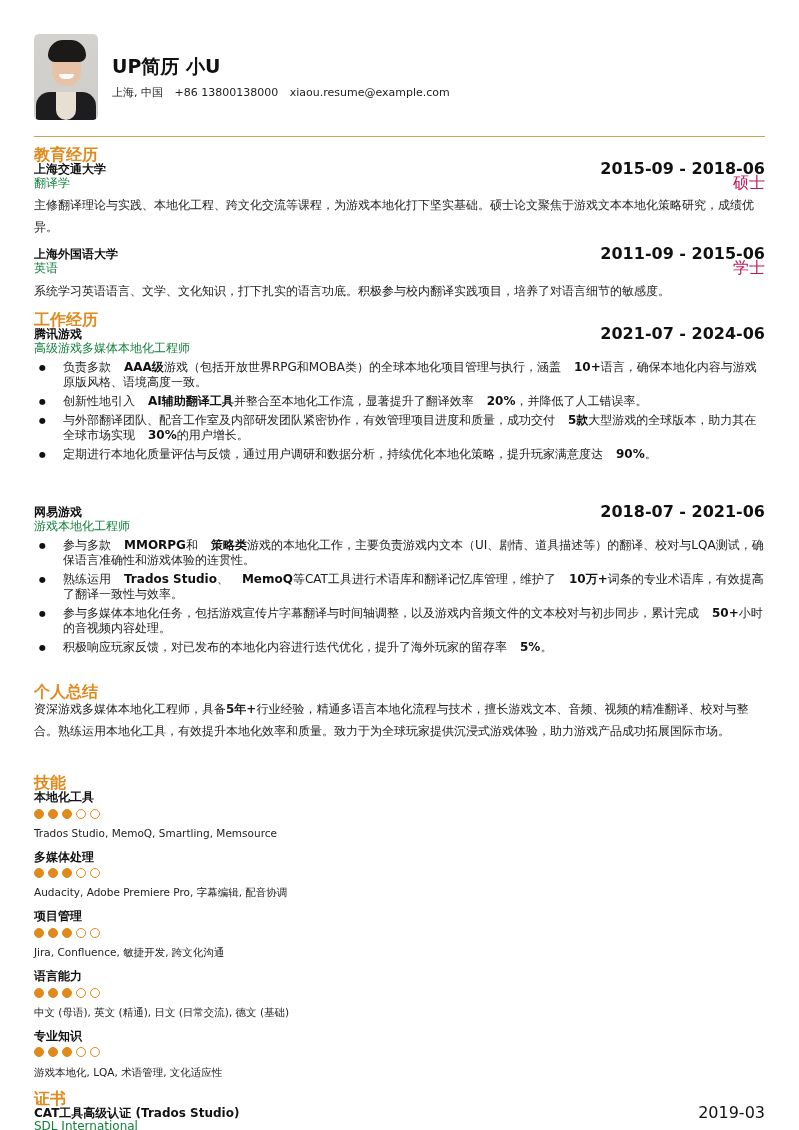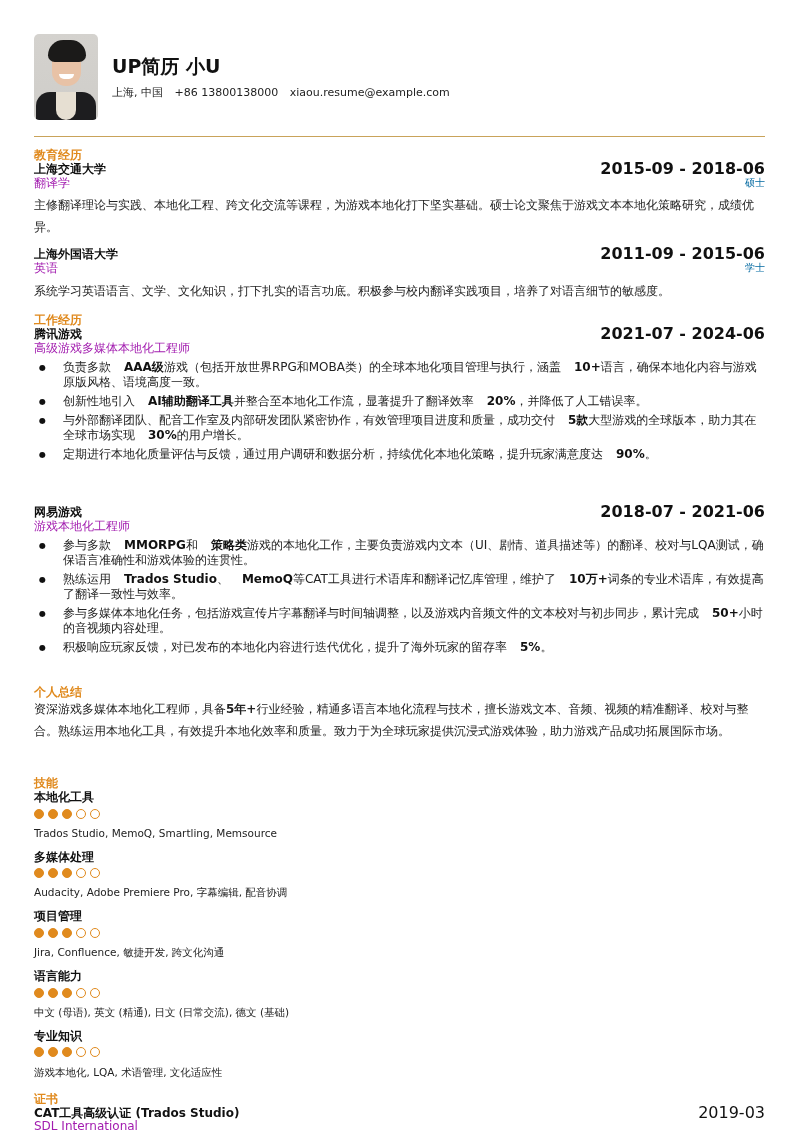--- a/index.html
+++ b/index.html
@@ -17,25 +17,25 @@
   .photo .hair { position:absolute; left:14px; top:6px; width:38px; height:22px; background:#1b1a19; border-radius:18px 18px 8px 8px; }
   .photo .face { position:absolute; left:18px; top:14px; width:29px; height:38px; background:#e8c2a6; border-radius:12px 12px 14px 14px; }
   .photo .smile { position:absolute; left:25px; top:40px; width:15px; height:5px; background:#fff; border-radius:0 0 8px 8px; }
   .photo .body { position:absolute; left:2px; top:58px; width:60px; height:32px; background:#1d1d1f; border-radius:14px 14px 0 0; }
   .photo .shirt { position:absolute; left:22px; top:58px; width:20px; height:28px; background:#e6dfd2; border-radius:0 0 10px 10px; }
   .name { position: absolute; left: 78px; top: 20px; font-size: 19px; font-weight: bold; color: #111; white-space: nowrap; }
   .contact { position: absolute; left: 78px; top: 51px; font-size: 11px; color: #222; white-space: nowrap; }
   .contact span { margin-right: 8px; }
   .divider { position: absolute; top: 136px; left: 0; width: 731px; height: 1px; background: #c9a35a; }
 
-  .section-title { position: absolute; left: 0; font-size: 12px; font-weight: bold; color: #e08a1e; line-height: 14px; text-align: right; }
+  .section-title { position: absolute; left: 0; font-size: 16px; font-weight: bold; color: #e08a1e; line-height: 14px; text-align: right; }
   .entry-title { position: absolute; left: 0; font-size: 12px; font-weight: bold; color: #111; line-height: 14px; white-space: nowrap; }
-  .entry-sub { position: absolute; left: 0; font-size: 12px; color: #a21caf; line-height: 14px; white-space: nowrap; }
+  .entry-sub { position: absolute; left: 0; font-size: 12px; color: #15803d; line-height: 14px; white-space: nowrap; }
   .entry-date { position: absolute; right: 0; font-size: 16px; font-weight: bold; color: #111; line-height: 14px; white-space: nowrap; }
-  .entry-degree { position: absolute; right: 0; font-size: 10px; color: #0369a1; line-height: 14px; }
+  .entry-degree { position: absolute; right: 0; font-size: 16px; color: #be185d; line-height: 14px; }
   .para { position: absolute; left: 0; width: 731px; font-size: 12px; line-height: 22px; color: #222; }
   .bullets { position: absolute; left: 0; width: 731px; margin: 0; padding: 0; list-style: none; }
   .bullets li { position: relative; padding-left: 29px; font-size: 12px; line-height: 15px; color: #222; margin-bottom: 4px; }
   .bullets li::before { content: "\25CF"; position: absolute; left: 5px; top: 0; font-size: 8px; color: #111; }
   .bullets b { font-weight: bold; color: #111; margin-left: 13px; }
 
   .skill-name { position: absolute; left: 0; font-size: 12px; font-weight: bold; color: #111; line-height: 14px; }
   .dots { position: absolute; left: 0; height: 11px; display: flex; gap: 4px; }
   .dot { width: 8px; height: 8px; border-radius: 50%; border: 1.5px solid #e08a1e; box-sizing: content-box; }
   .dot.filled { background: #e08a1e; }

